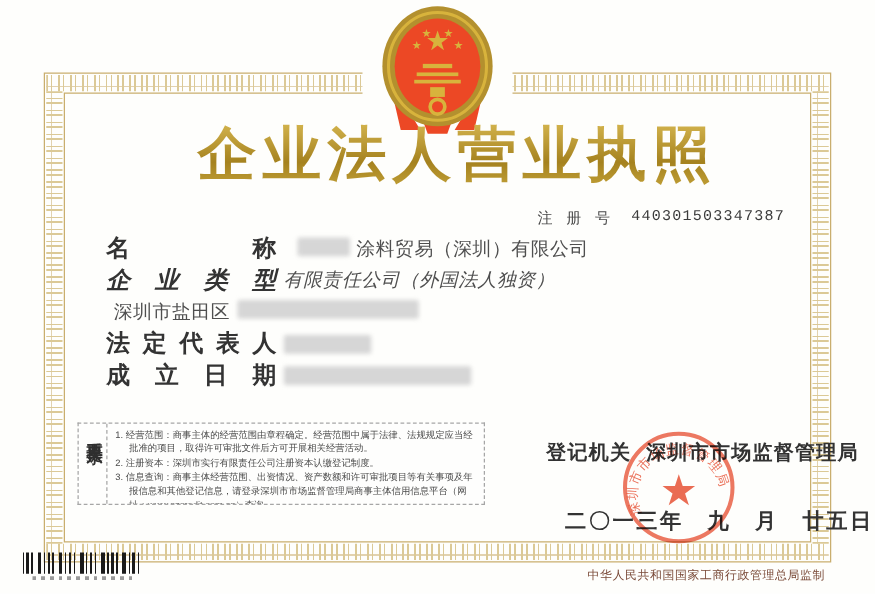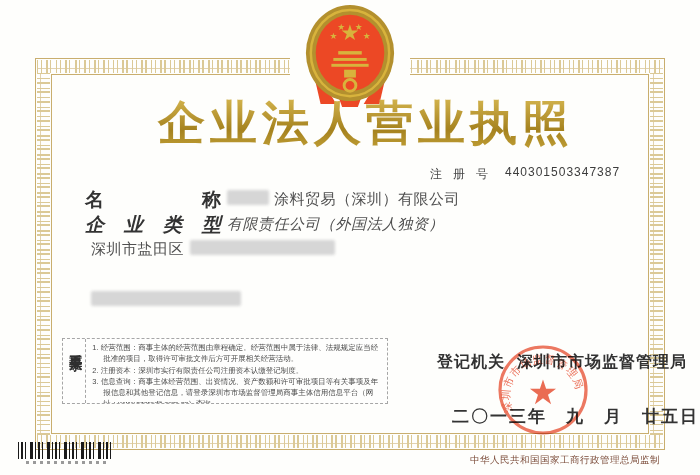--- a/index.html
+++ b/index.html
@@ -26,30 +26,30 @@
 
   
   .title{position:absolute;left:16px;top:92px;width:700px;margin:0;text-align:center;z-index:4;
          font-size:47px;font-weight:bold;letter-spacing:5px;
          background:linear-gradient(180deg,#dcbd56 0%,#a5821f 60%,#c7a63c 100%);
          -webkit-background-clip:text;background-clip:text;color:#b08a25;-webkit-text-fill-color:transparent;}
 
   
   .regno{position:absolute;left:430px;top:166px;z-index:4;font-size:12px;color:#4a4a4a;}
   .regno .lbl{letter-spacing:4px;margin-right:10px;}
-  .regno .num{font-family:Liberation Sans, sans-serif;color:#3c3c3c;
+  .regno .num{font-family:Liberation Mono, monospace;color:#3c3c3c;
               letter-spacing:1px;position:relative;top:-2px;}
 
   
   .frow{position:absolute;left:85px;display:flex;align-items:center;z-index:4;}
   .flabel{display:inline-block;width:136px;font-size:19px;font-weight:600;color:#333;
           text-align:justify;text-align-last:justify;line-height:1;}
   .fvalue{margin-left:6px;font-size:15px;color:#4f4f4f;letter-spacing:.5px;white-space:nowrap;
           display:flex;align-items:flex-start;}
-  .row0{top:190px;} .row1{top:215px;font-style:italic;} .row2{top:240px;} .row3{top:266px;} .row4{top:291px;}
+  .row0{top:190px;gap:11px;} .row1{top:215px;font-style:italic;} .row2{top:240px;} .row3{top:266px;} .row4{top:291px;}
   .redact{display:inline-block;height:15px;background:#d6d6d6;filter:blur(1.5px);
           border-radius:2px;margin-right:5px;}
   .rw42{width:42px;} .rw145{width:145px;margin-left:6px;} .rw70{width:70px;} .rw150{width:150px;}
 
   
   .notice{position:absolute;left:62px;top:338px;width:324px;height:64px;z-index:4;
           border:1px dashed #a6a6a6;display:flex;align-items:stretch;background:rgba(255,255,255,.4);}
   .notice-side{writing-mode:vertical-rl;text-orientation:upright;font-size:13px;font-weight:bold;
                color:#2f2f2f;padding:4px 3px 4px 5px;letter-spacing:2px;line-height:1.1;
                border-right:1px dashed #a6a6a6;display:flex;align-items:center;}
@@ -128,21 +128,28 @@
     <span class="fvalue">
       <span>有限责任公司（外国法人独资）</span>
     </span>
   </div>
   <div class="frow row2">
     <span class="fvalue">
       <span>深圳市盐田区</span>
       <span class="redact rw145"></span>
     </span>
   </div>
+  <div class="frow row3">
+    <span class="flabel">法定代表人</span>
+    <span class="fvalue">
+      <span class="redact rw70"></span>
+    </span>
+  </div>
   <div class="frow row4">
+    <span class="flabel">成立日期</span>
     <span class="fvalue">
       <span class="redact rw150"></span>
     </span>
   </div>
 
   <div class="notice">
     <div class="notice-side">重要提示</div>
     <ul class="notice-items">
       <li>1. 经营范围：商事主体的经营范围由章程确定。经营范围中属于法律、法规规定应当经批准的项目，取得许可审批文件后方可开展相关经营活动。</li>
       <li>2. 注册资本：深圳市实行有限责任公司注册资本认缴登记制度。</li>

